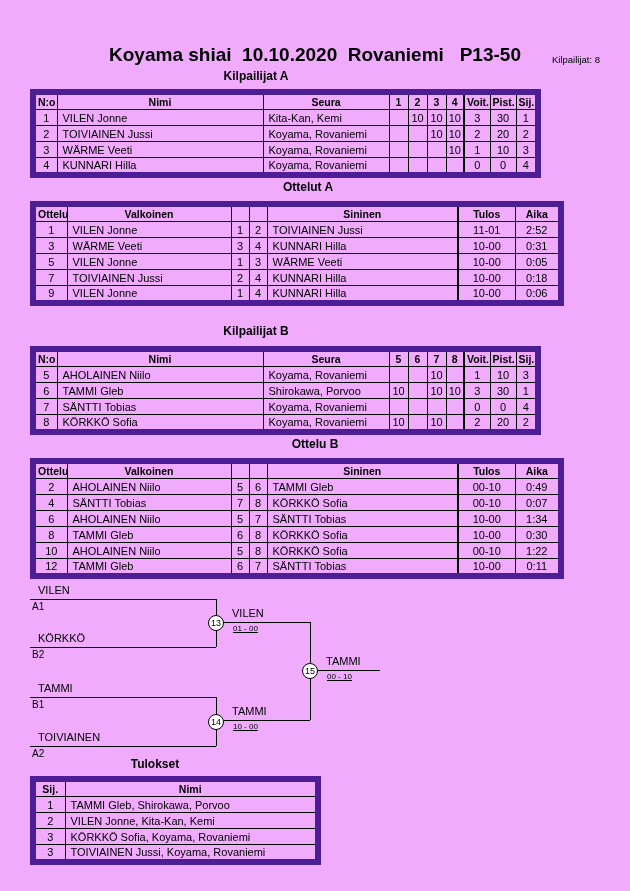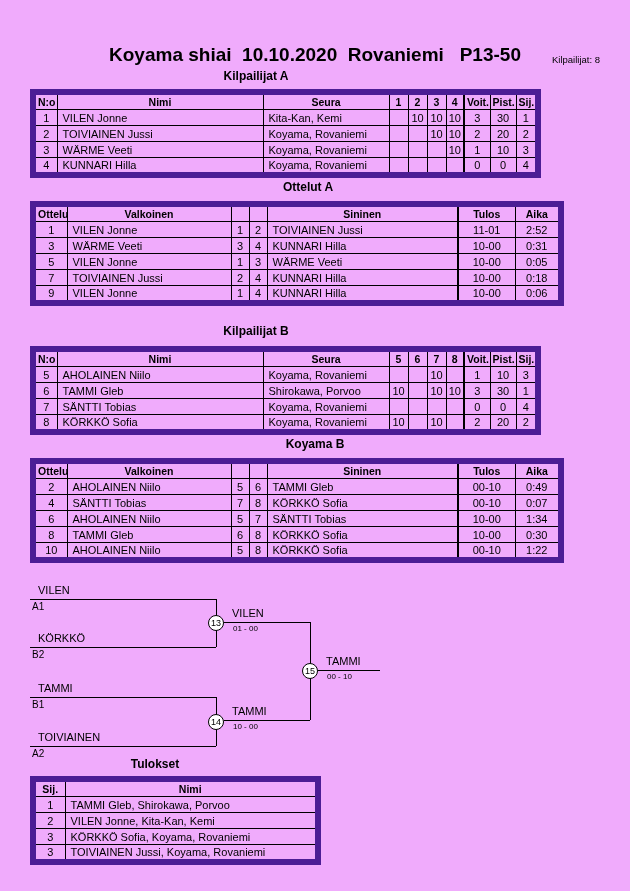--- a/index.html
+++ b/index.html
@@ -32,21 +32,21 @@
 
   .t-res { left:30px; top:776px; width:285px; }
   .t-res td { text-align:center; }
   .t-res td:nth-child(2) { text-align:left; padding-left:5px; }
 
   .bracket { position:absolute; left:30px; top:580px; width:370px; height:200px; font-size:11px; }
   .b-line { position:absolute; height:0; border-top:1px solid #000; }
   .b-vline { position:absolute; width:0; border-left:1px solid #000; }
   .b-name { position:absolute; line-height:13px; }
   .b-tag { position:absolute; font-size:10px; line-height:12px; }
-  .b-score { position:absolute; font-size:8px; line-height:9px; }
+  .b-score { position:absolute; font-size:8px; line-height:9px;text-decoration:underline; }
   .b-circle { position:absolute; width:16px; height:16px; border:1px solid #000;
               border-radius:50%; background:#fff; font-size:9px; line-height:14px;
               text-align:center; z-index:2; }
 </style>
 </head>
 <body>
 
 <div class="page">
 
   <div class="title">Koyama shiai  10.10.2020  Rovaniemi   P13-50</div>
@@ -279,21 +279,21 @@
           <td></td>
           <td>10</td>
           <td></td>
           <td>2</td>
           <td>20</td>
           <td>2</td>
         </tr>
       </tbody>
   </table>
 
-  <div class="heading" style="left:0; top:437px; width:630px;">Koyama B</div>
+  <div class="heading" style="left:0; top:437px; width:630px;">Ottelu B</div>
 
   <table class="t-ott t-ott2">
     <colgroup>
         <col style="width:34px">
         <col style="width:164px">
         <col style="width:18px">
         <col style="width:18px">
         <col style="width:191px">
         <col style="width:57px">
         <col style="width:46px">
@@ -347,20 +347,29 @@
           <td>0:30</td>
         </tr>
         <tr>
           <td>10</td>
           <td>AHOLAINEN Niilo</td>
           <td>5</td>
           <td>8</td>
           <td>KÖRKKÖ Sofia</td>
           <td>00-10</td>
           <td>1:22</td>
+        </tr>
+        <tr>
+          <td>12</td>
+          <td>TAMMI Gleb</td>
+          <td>6</td>
+          <td>7</td>
+          <td>SÄNTTI Tobias</td>
+          <td>10-00</td>
+          <td>0:11</td>
         </tr>
       </tbody>
   </table>
 
   <div class="bracket">
 
     <div class="b-name" style="left:8px; top:4px;">VILEN</div>
     <div class="b-line" style="left:0; top:19px; width:186px;"></div>
     <div class="b-tag" style="left:2px; top:21px;">A1</div>
     <div class="b-name" style="left:8px; top:52px;">KÖRKKÖ</div>

